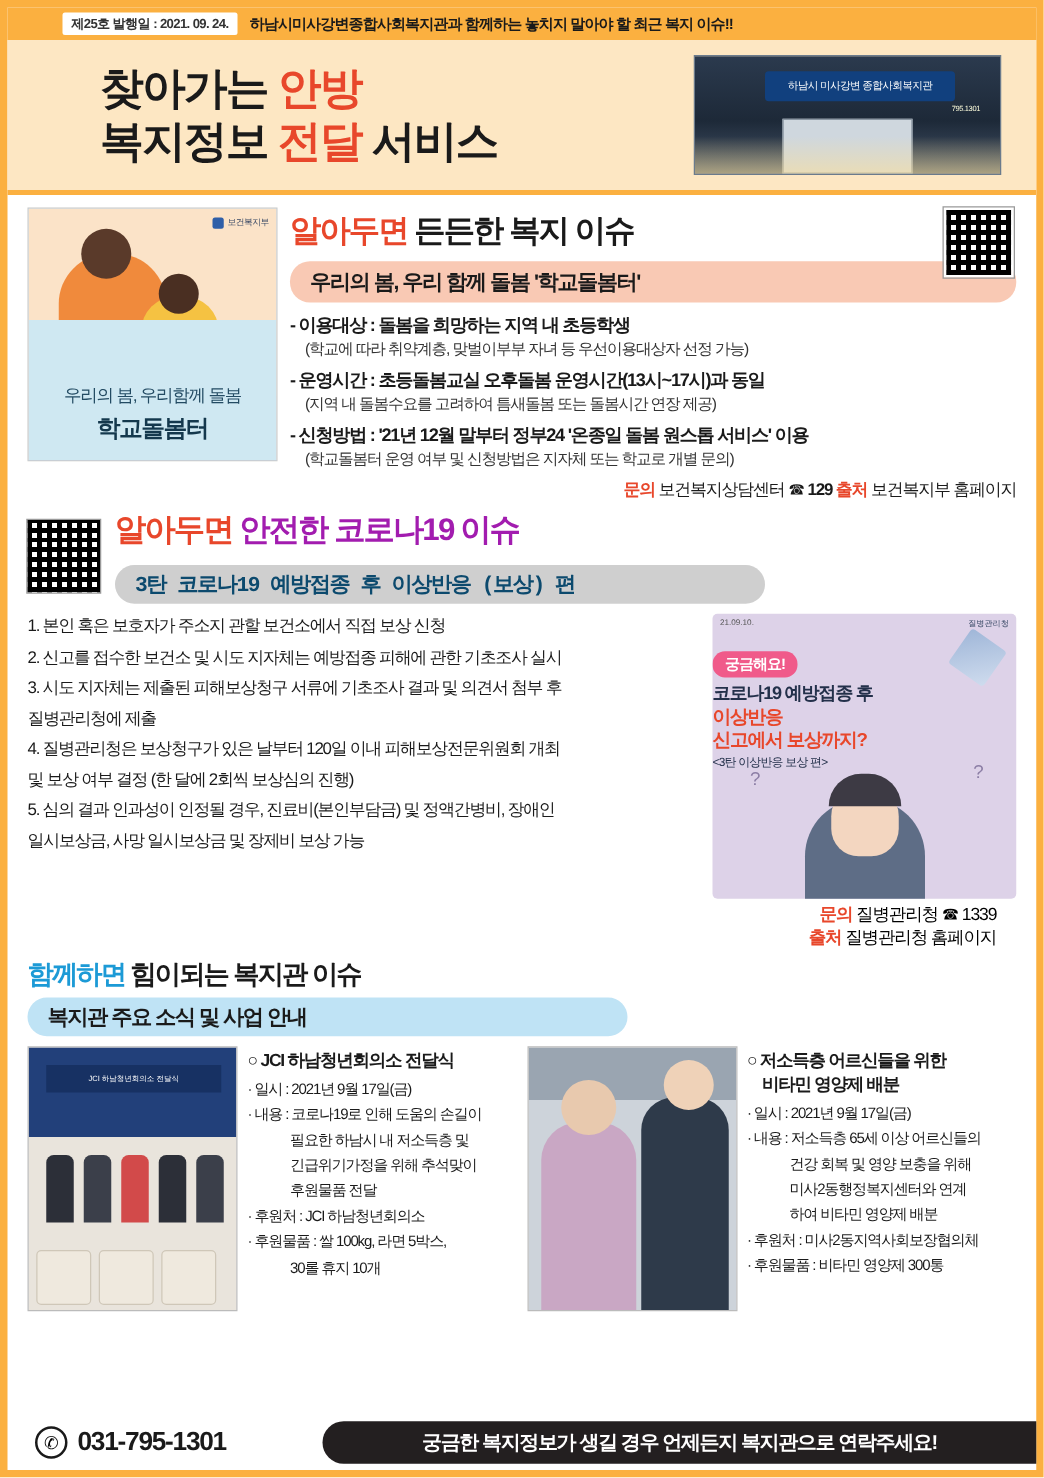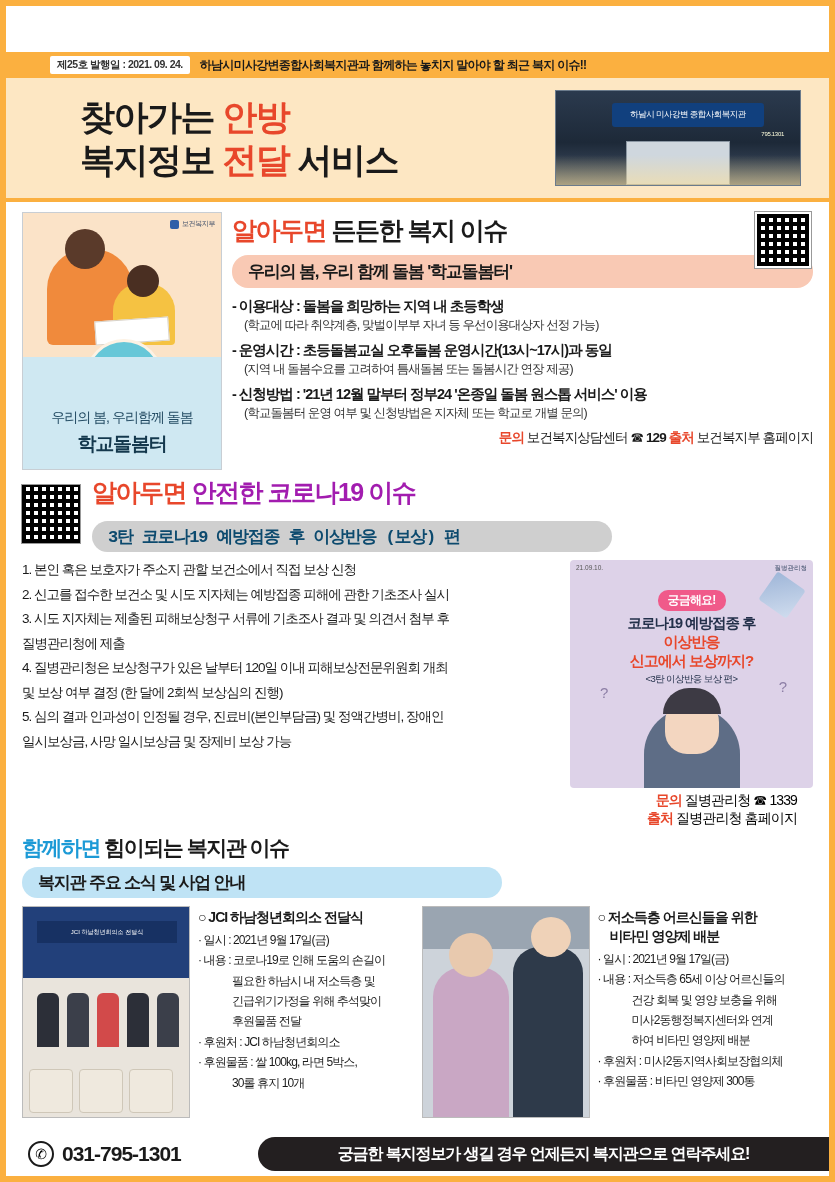--- a/index.html
+++ b/index.html
@@ -18,21 +18,20 @@
   }
 
   
   .topbar {
     background: #fbb040;
     height: 26px;
     display: flex;
     align-items: center;
     padding-left: 44px;
     gap: 10px;
-    margin-top: 46px;
   }
   .issue-badge {
     background: #ffffff;
     color: #333;
     font-size: 10.5px;
     font-weight: bold;
     padding: 2px 7px;
     border-radius: 2px;
     letter-spacing: -0.5px;
   }
@@ -105,21 +104,21 @@
   .sec1 {
     display: flex;
     padding: 10px 16px 4px 16px;
     gap: 10px;
   }
   .poster {
     width: 200px; flex: 0 0 200px;
     border: 1px solid #c8ced4;
     background: #fdf2e4;
     position: relative;
-    height: 258px;
+    height: 203px;
     overflow: hidden;
   }
   .poster .p-top {
     height: 150px;
     background: #fbe3c8;
     position: relative;
   }
   .poster .gov {
     position: absolute; right: 6px; top: 6px;
     font-size: 7px; color: #3a4a66; letter-spacing: -.4px;
@@ -257,21 +256,20 @@
   }
   .card .date { position: absolute; left: 6px; top: 4px; font-size: 6.5px; color: #555; }
   .card .kdca { position: absolute; right: 6px; top: 4px; font-size: 6.5px; color: #3a4a66; }
   .card .syr {
     position: absolute; right: 14px; top: 18px; width: 34px; height: 34px;
     background: linear-gradient(135deg,#9fb6d8,#cfdcee);
     transform: rotate(35deg); border-radius: 3px;
   }
   .card .cap {
     position: absolute; left: 0; top: 30px; width: 100%;
-    text-align: center;
   }
   .card .cap .pill {
     display: inline-block; background: #f05a8a; color: #fff;
     font-size: 12px; font-weight: bold; padding: 2px 10px; border-radius: 10px;
     letter-spacing: -.8px;
   }
   .card .cap .l1 { font-size: 14.5px; font-weight: bold; color: #23304a; letter-spacing: -1px; margin-top: 3px; }
   .card .cap .l2 { font-size: 15px; font-weight: bold; color: #e8472b; letter-spacing: -1px; }
   .card .cap .l3 { font-size: 15px; font-weight: bold; color: #e8472b; letter-spacing: -1px; }
   .card .cap .l4 { font-size: 9.5px; color: #23304a; letter-spacing: -.6px; margin-top: 2px; }

